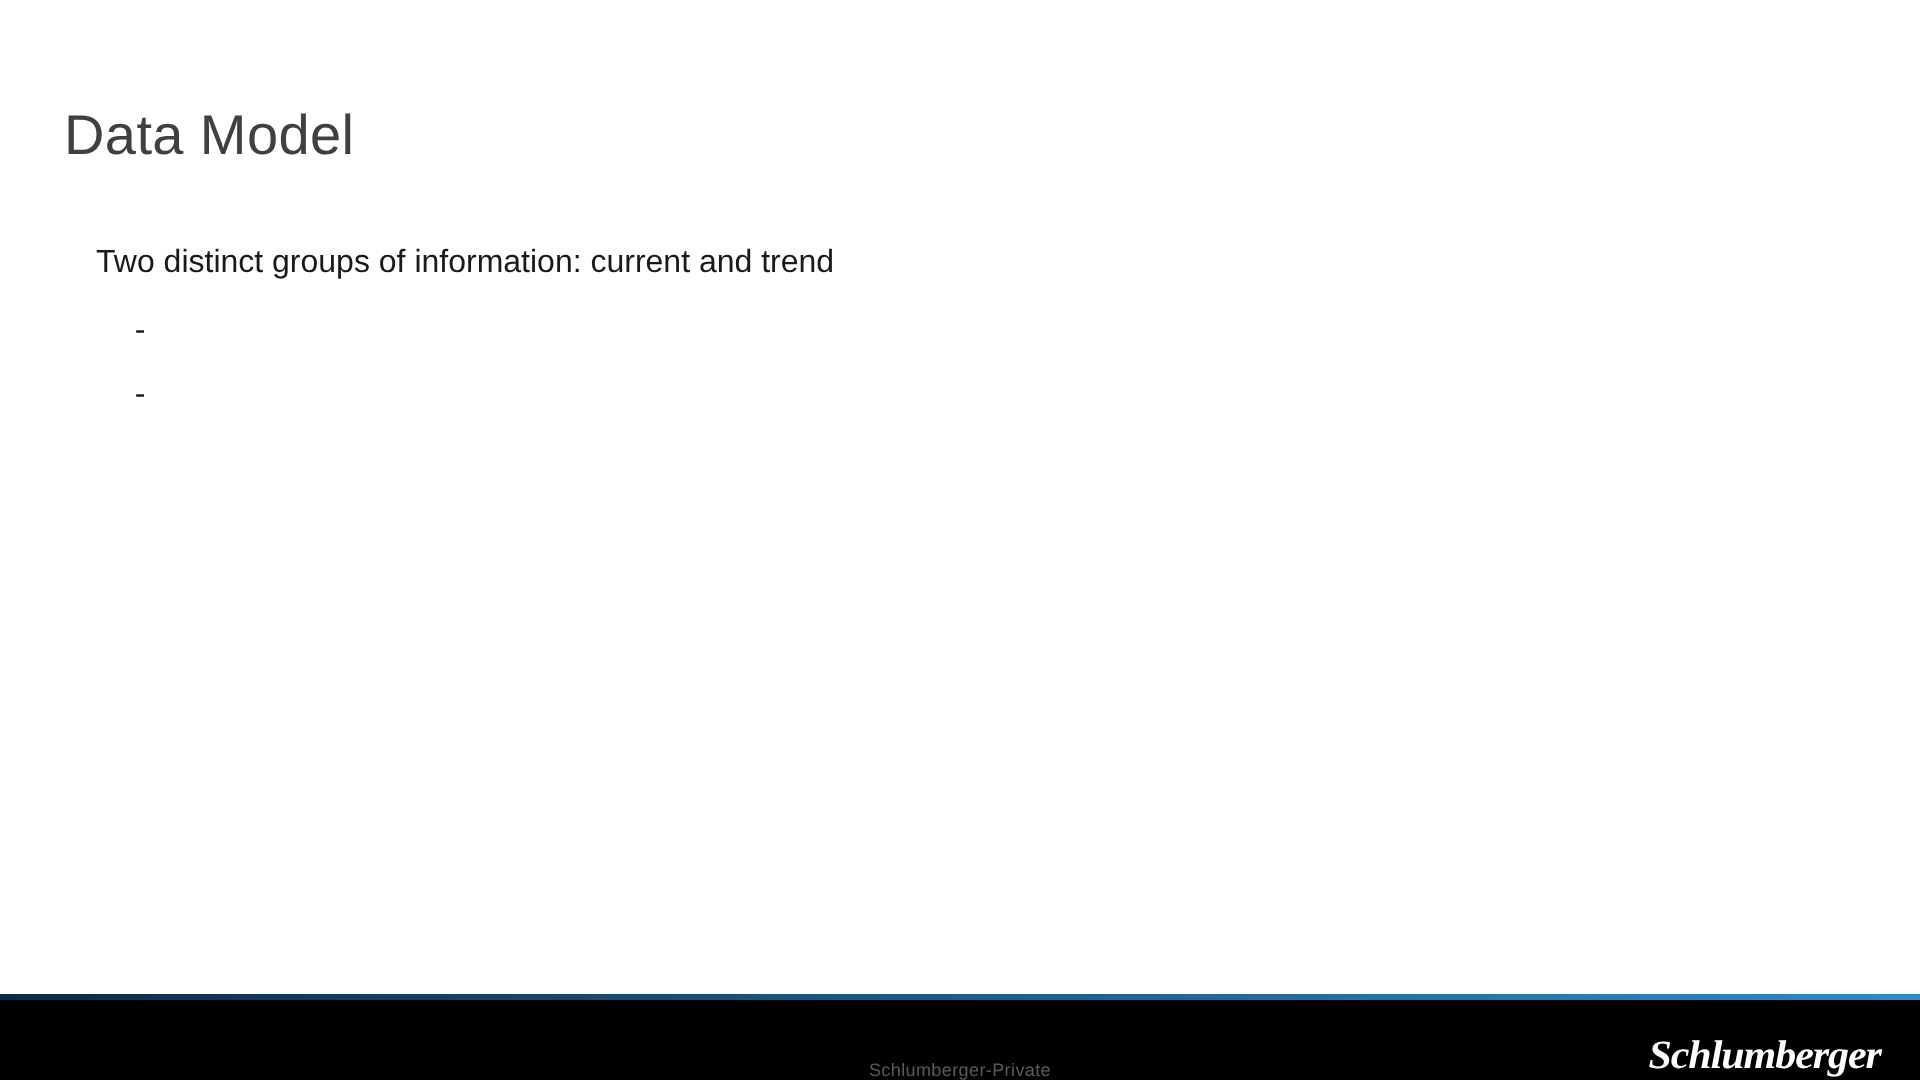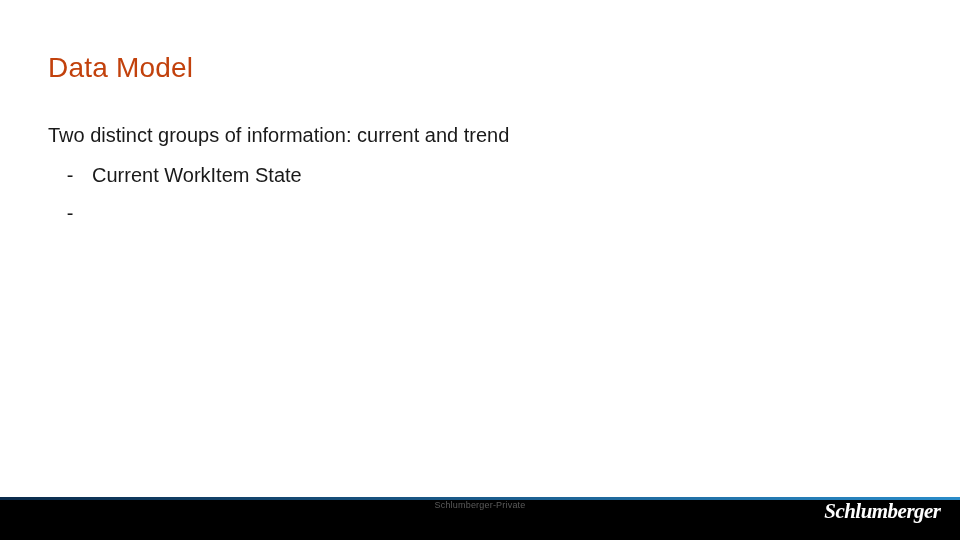--- a/index.html
+++ b/index.html
@@ -1,33 +1,33 @@
 <!DOCTYPE html>
 <html><head>
 <meta charset="utf-8">
 <style>
   * { margin: 0; padding: 0; box-sizing: border-box; }
   html, body { width: 960px; height: 540px; overflow: hidden; font-family: Arial, Helvetica, sans-serif; background: #fff; }
   .slide { position: relative; width: 960px; height: 540px; background: #ffffff; }
   .title {
     position: absolute;
-    left: 48px;
+    left: 32px;
     top: 52px;
     font-size: 28px;
     font-weight: 400;
-    color: #c2410c;
+    color: #404040;
     letter-spacing: 0.2px;
   }
   .body {
     position: absolute;
     left: 48px;
     top: 120px;
     right: 48px;
     color: #1a1a1a;
-    font-size: 20px;
+    font-size: 16px;
     line-height: 1.5;
   }
   .para { margin-bottom: 6px; }
   .bullets { margin: 4px 0 10px 0; }
   .bullet {
     display: flex;
     align-items: baseline;
     padding: 4px 0;
   }
   .dash {
@@ -43,21 +43,21 @@
     width: 100%;
   }
   .footer-top {
     height: 3px;
     background: linear-gradient(to right, #0a2a4a 0%, #1b5c8c 50%, #2a8cc9 100%);
   }
   .footer-bar {
     height: 40px;
     background: #000000;
     display: flex;
-    align-items: flex-start;
+    align-items: flex-end;
     justify-content: flex-end;
     padding: 0 22px;
     position: relative;
   }
   .footer-center-text {
     position: absolute;
     left: 50%;
     transform: translateX(-50%);
     font-size: 9px;
     color: #5a5a5a;
@@ -78,21 +78,20 @@
 
 <div class="slide">
   <div class="title">Data Model</div>
 
   <div class="body">
     <div class="para">Two distinct groups of information: current and trend</div>
 
     <div class="bullets">
       <div class="bullet">
         <span class="dash">-</span>
-        <span>Current WorkItem State</span>
       </div>
       <div class="bullet">
         <span class="dash">-</span>
       </div>
     </div>
 
   </div>
 
   <div class="footer">
     <div class="footer-top"></div>

